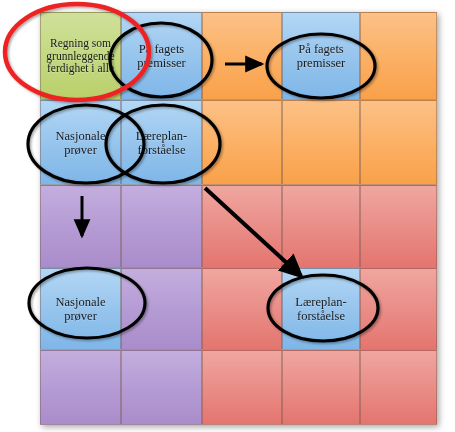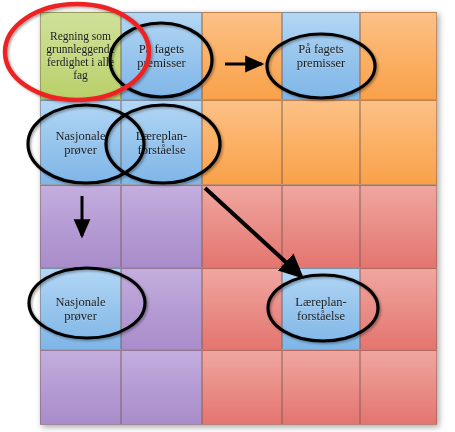--- a/index.html
+++ b/index.html
@@ -27,21 +27,20 @@
 <body>
 
 <div id="stage">
 
   <div class="grid-wrap" id="gridwrap">
       <div class="cell green lbl" style="left: 0px; top: 0px; width: 81px; height: 88px;">
         <div class="celltext t-green">
           <div>Regning som</div>
           <div>grunnleggende</div>
           <div>ferdighet i alle</div>
-          <div>fag</div>
         </div>
       </div>
       <div class="cell blue lbl" style="left: 81px; top: 0px; width: 81px; height: 88px;">
         <div class="celltext t-blue">
           <div>På fagets</div>
           <div>premisser</div>
         </div>
       </div>
       <div class="cell tr" style="left: 162px; top: 0px; width: 80px; height: 88px;"></div>
       <div class="cell blue lbl" style="left: 242px; top: 0px; width: 78px; height: 88px;">

